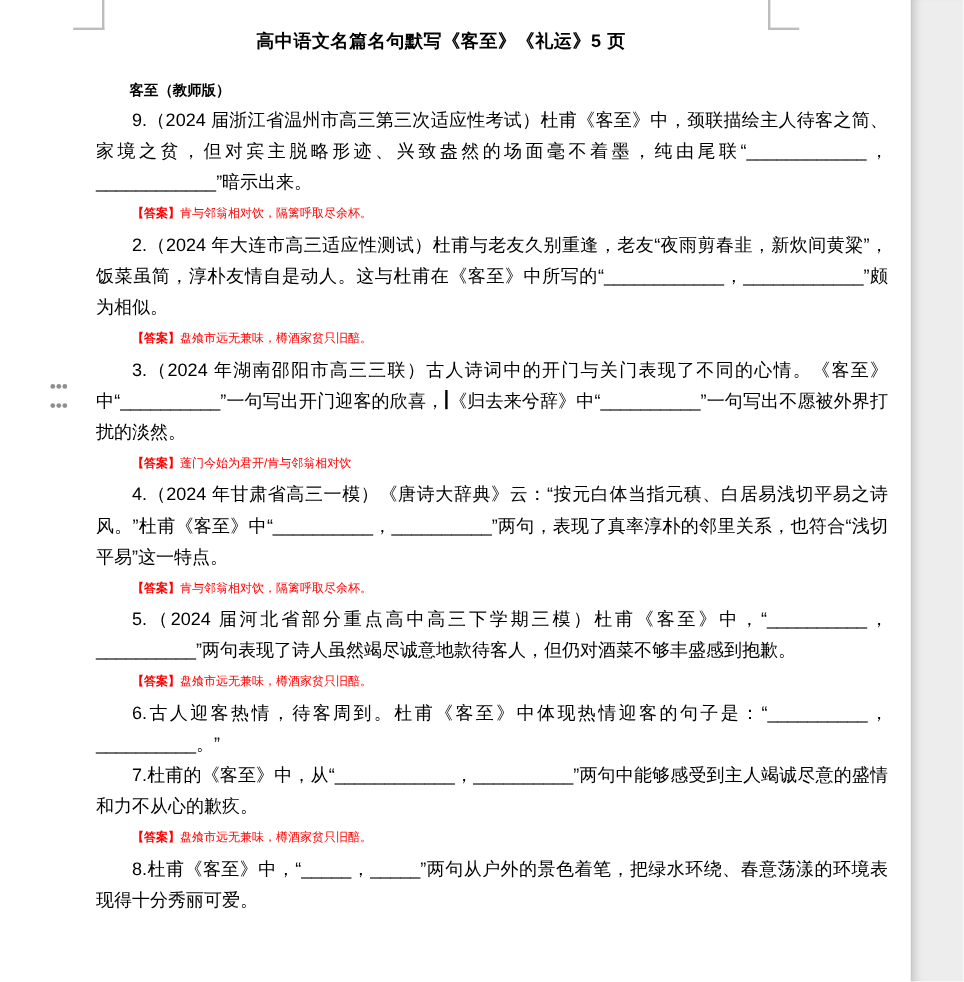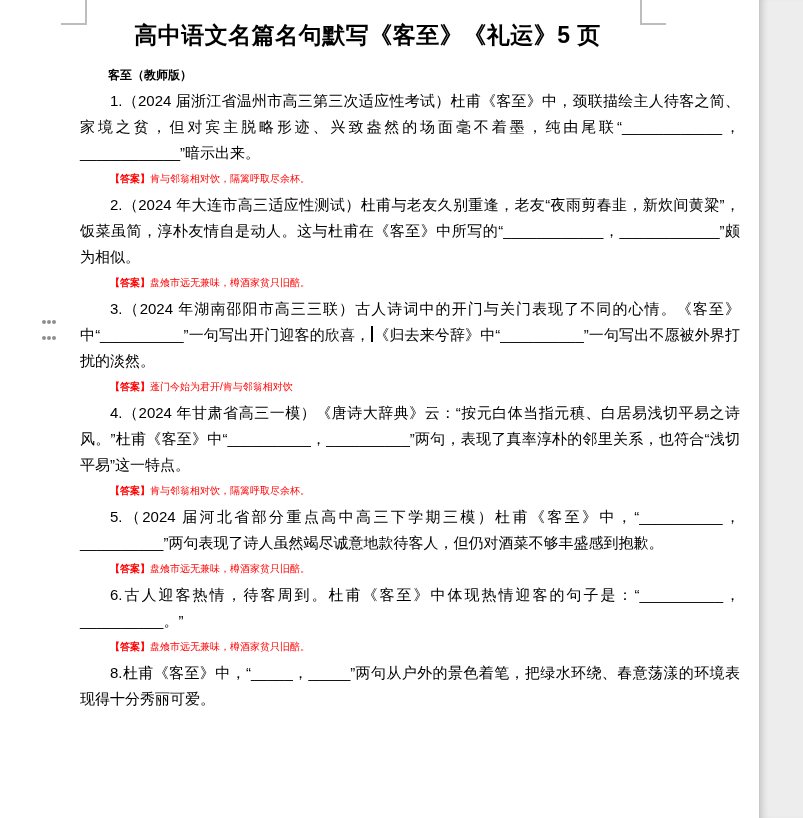--- a/index.html
+++ b/index.html
@@ -35,21 +35,21 @@
     background: #8f8f8f; border-radius: 50%;
   }
   .content {
     position: absolute; left: 80px; top: 0;
     width: 660px;
   }
   .doc-title {
     margin: 20px 0 0 0;
     width: 575px;
     text-align: center;
-    font-size: 23px; line-height: 30px;
+    font-size: 15px; line-height: 30px;
     font-weight: bold; color: #000;
     letter-spacing: 0.5px;
   }
   .section-heading {
     margin: 12px 0 0 0;
     font-size: 12px; line-height: 26px;
     font-weight: bold; color: #000;
     text-indent: 28px;
   }
   p.question {
@@ -84,35 +84,36 @@
     <i></i>
     <i></i>
     <i></i>
     <i></i>
 </div>
 
 <div class="content">
   <h1 class="doc-title">高中语文名篇名句默写《客至》《礼运》5 页</h1>
   <h2 class="section-heading">客至（教师版）</h2>
 
-  <p class="question">1.（2024 届浙江省温州市高三第三次适应性考试）杜甫《客至》中，颈联描绘主人待客之简、家境之贫，但对宾主脱略形迹、兴致盎然的场面毫不着墨，纯由尾联“____________，____________”暗示出来。</p>
+  <p class="question">9.（2024 届浙江省温州市高三第三次适应性考试）杜甫《客至》中，颈联描绘主人待客之简、家境之贫，但对宾主脱略形迹、兴致盎然的场面毫不着墨，纯由尾联“____________，____________”暗示出来。</p>
   <p class="answer"><span class="ans-label">【答案】</span><span>肯与邻翁相对饮，隔篱呼取尽余杯。</span></p>
 
   <p class="question">2.（2024 年大连市高三适应性测试）杜甫与老友久别重逢，老友“夜雨剪春韭，新炊间黄粱”，饭菜虽简，淳朴友情自是动人。这与杜甫在《客至》中所写的“____________，____________”颇为相似。</p>
   <p class="answer"><span class="ans-label">【答案】</span><span>盘飧市远无兼味，樽酒家贫只旧醅。</span></p>
 
   <p class="question"><span>3.（2024 年湖南邵阳市高三三联）古人诗词中的开门与关门表现了不同的心情。《客至》中“__________”一句写出开门迎客的欣喜，</span><span class="caret"></span><span>《归去来兮辞》中“__________”一句写出不愿被外界打扰的淡然。</span></p>
   <p class="answer"><span class="ans-label">【答案】</span><span>蓬门今始为君开/肯与邻翁相对饮</span></p>
 
   <p class="question">4.（2024 年甘肃省高三一模）《唐诗大辞典》云：“按元白体当指元稹、白居易浅切平易之诗风。”杜甫《客至》中“__________，__________”两句，表现了真率淳朴的邻里关系，也符合“浅切平易”这一特点。</p>
   <p class="answer"><span class="ans-label">【答案】</span><span>肯与邻翁相对饮，隔篱呼取尽余杯。</span></p>
 
   <p class="question">5.（2024 届河北省部分重点高中高三下学期三模）杜甫《客至》中，“__________，__________”两句表现了诗人虽然竭尽诚意地款待客人，但仍对酒菜不够丰盛感到抱歉。</p>
   <p class="answer"><span class="ans-label">【答案】</span><span>盘飧市远无兼味，樽酒家贫只旧醅。</span></p>
 
   <p class="question">6.古人迎客热情，待客周到。杜甫《客至》中体现热情迎客的句子是：“__________，__________。”</p>
 
+  <p class="question">7.杜甫的《客至》中，从“____________，__________”两句中能够感受到主人竭诚尽意的盛情和力不从心的歉疚。</p>
   <p class="answer"><span class="ans-label">【答案】</span><span>盘飧市远无兼味，樽酒家贫只旧醅。</span></p>
 
   <p class="question">8.杜甫《客至》中，“_____，_____”两句从户外的景色着笔，把绿水环绕、春意荡漾的环境表现得十分秀丽可爱。</p>
 </div>
 
 <div class="canvas-right"></div>
 
 </body></html>

